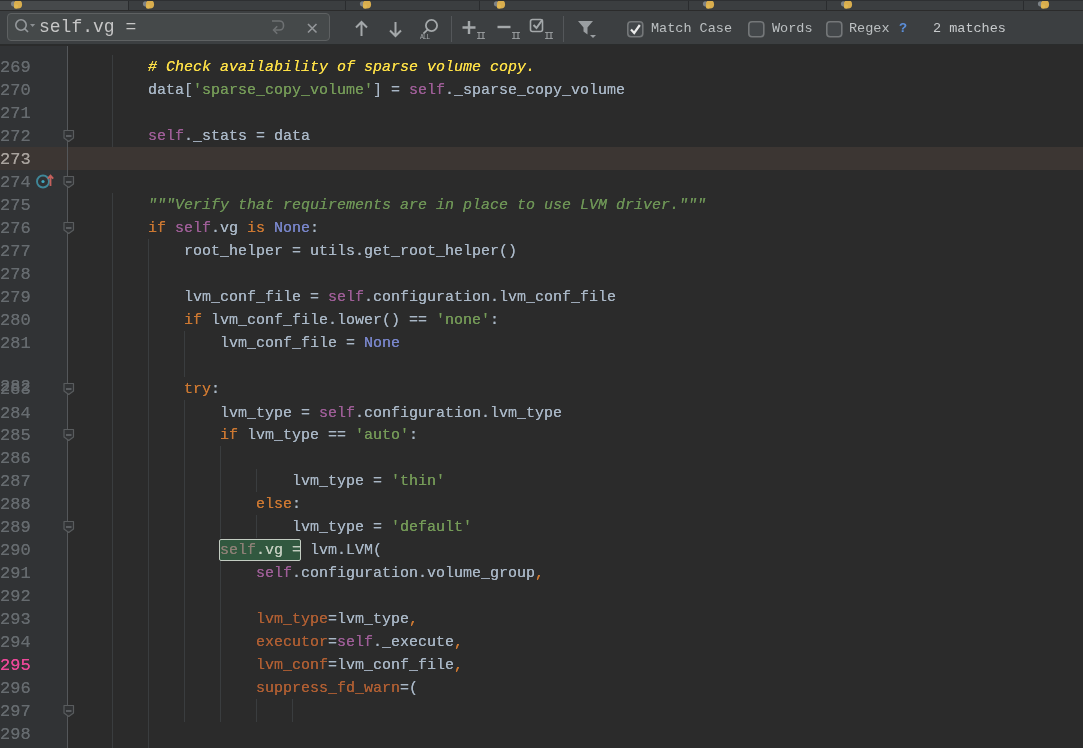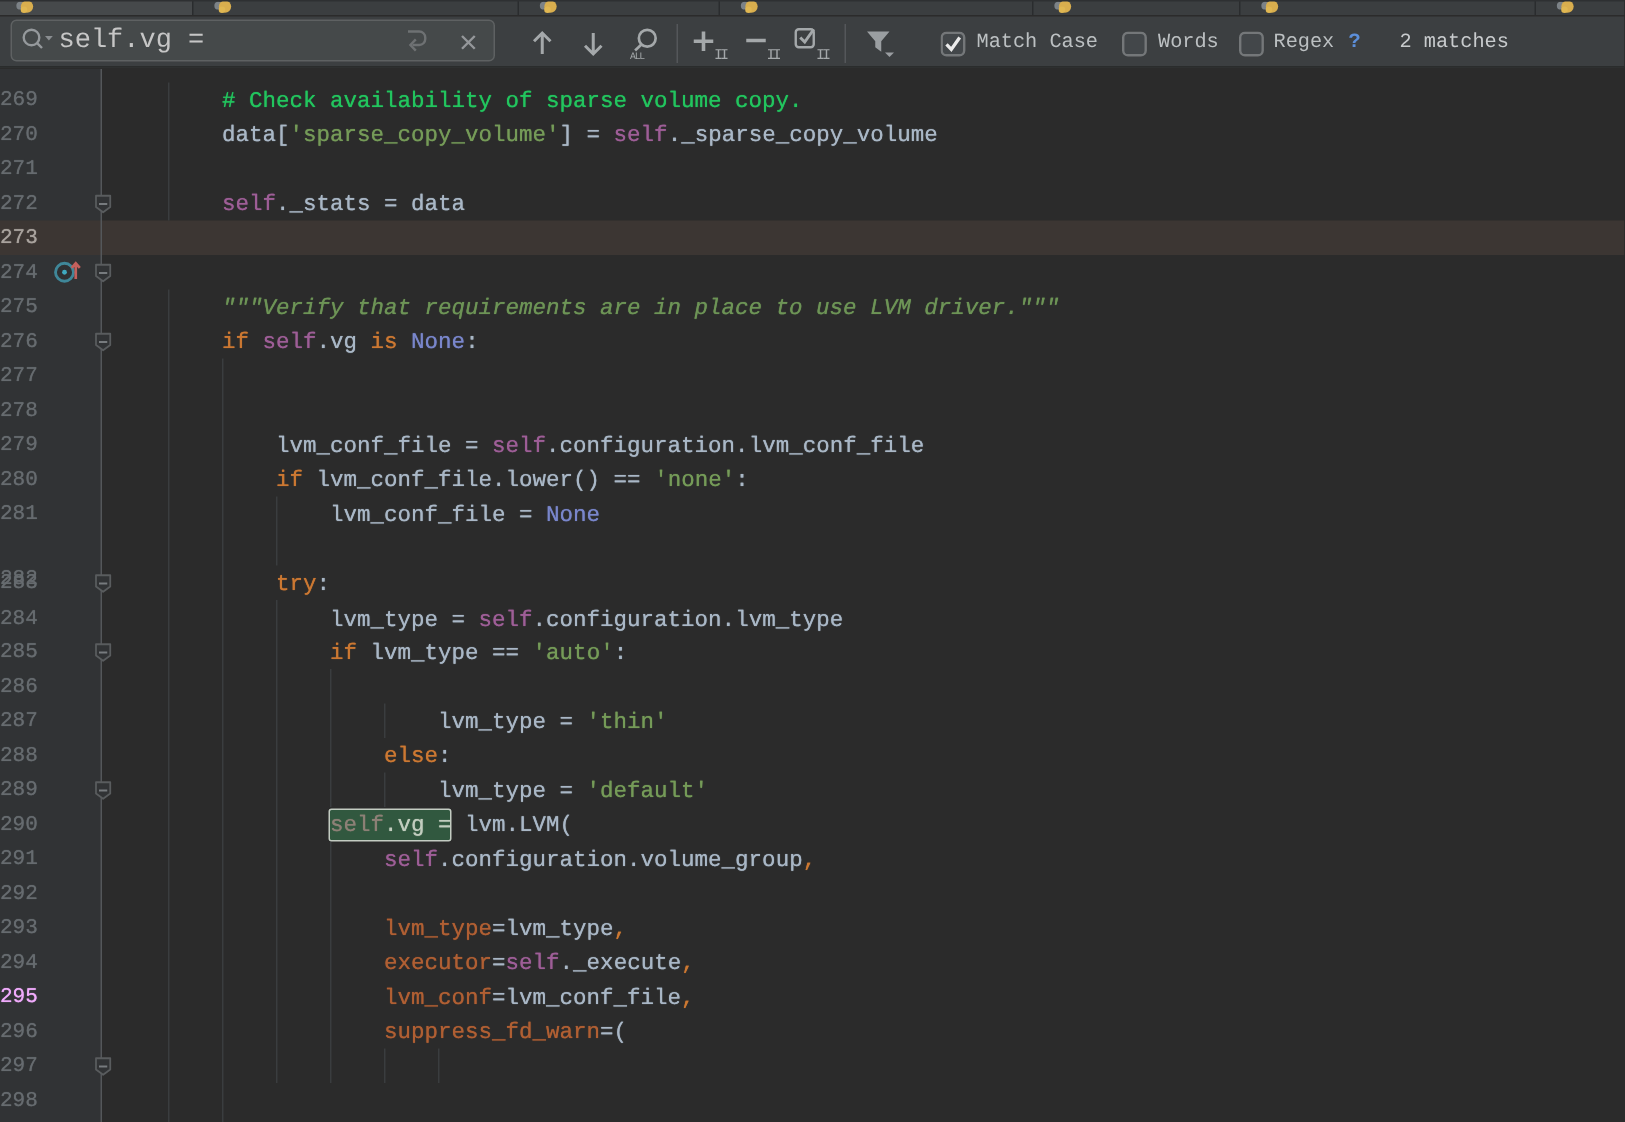--- a/index.html
+++ b/index.html
@@ -2,23 +2,23 @@
 <html><head><meta charset="utf-8"><style>
 
 *{margin:0;padding:0;box-sizing:border-box}
 html,body{width:1083px;height:748px;overflow:hidden;background:#2b2b2b}
 body{font-family:"Liberation Mono",monospace;position:relative}
 .abs{position:absolute}
 .row{position:absolute;left:0;width:1083px;height:23px;line-height:23px;text-shadow:0 0 0.6px currentColor;
      font-size:15px;white-space:pre;color:#a9b7c6;z-index:5}
 .code{position:absolute;left:76px;top:0;white-space:pre}
 .ln{position:absolute;left:0;top:0;width:24px;text-align:right;
-    font-size:14px;color:#666b6f}
+    font-size:17px;color:#666b6f}
 .d{color:#a9b7c6}.k{color:#cc7832}.s{color:#759b58}.ds{color:#6d9456;font-style:italic}
-.c{color:#22c55e;}.fn{color:#ffc66d}.se{color:#9e5e97}
+.c{color:#fde047;font-style:italic}.fn{color:#ffc66d}.se{color:#9e5e97}
 .no{color:#7986cb}.na{color:#b05f33}.oc{color:#cc7832}
 .sb1{color:#8d8076}.sb2{color:#c2cdbf}
 .guide{position:absolute;width:1px;background:#3a3d3f;z-index:1}
 svg{display:block}
 
 </style></head><body>
 <div class="abs" style="left:0;top:0;width:1083px;height:10px;background:#3b3e40"></div>
 <div class="abs" style="left:0;top:0;width:128px;height:10px;background:#46494b"></div>
 <div class="abs" style="left:128px;top:0;width:1px;height:10px;background:#2a2c2e"></div>
 <div class="abs" style="left:345px;top:0;width:1px;height:10px;background:#2a2c2e"></div>
@@ -179,39 +179,39 @@
 <div class="guide" style="left:292px;top:699px;height:23px"></div>
 <div class="abs" style="left:219px;top:539px;width:82px;height:22px;background:#31583f;border:1px solid #c3ccc2;border-radius:2px;z-index:3"></div>
 <div class="row" style="top:56px"><span class="ln" style="color:#666b6f">269</span><span class="code"><span class="c">        # Check availability of sparse volume copy.</span></span></div>
 <div class="row" style="top:79px"><span class="ln" style="color:#666b6f">270</span><span class="code"><span class="d">        data[</span><span class="s">'sparse_copy_volume'</span><span class="d">] = </span><span class="se">self</span><span class="d">._sparse_copy_volume</span></span></div>
 <div class="row" style="top:102px"><span class="ln" style="color:#666b6f">271</span><span class="code"></span></div>
 <div class="row" style="top:125px"><span class="ln" style="color:#666b6f">272</span><span class="code"><span class="se">        self</span><span class="d">._stats = data</span></span></div>
 <div class="row" style="top:148px"><span class="ln" style="color:#a8a29d">273</span><span class="code"></span></div>
 <div class="row" style="top:171px"><span class="ln" style="color:#666b6f">274</span></div>
 <div class="row" style="top:194px"><span class="ln" style="color:#666b6f">275</span><span class="code"><span class="ds">        """Verify that requirements are in place to use LVM driver."""</span></span></div>
 <div class="row" style="top:217px"><span class="ln" style="color:#666b6f">276</span><span class="code"><span class="d">        </span><span class="k">if </span><span class="se">self</span><span class="d">.vg </span><span class="k">is </span><span class="no">None</span><span class="d">:</span></span></div>
-<div class="row" style="top:240px"><span class="ln" style="color:#666b6f">277</span></div>
+<div class="row" style="top:240px"><span class="ln" style="color:#666b6f">277</span><span class="code"><span class="d">            root_helper = utils.get_root_helper()</span></span></div>
 <div class="row" style="top:263px"><span class="ln" style="color:#666b6f">278</span><span class="code"></span></div>
 <div class="row" style="top:286px"><span class="ln" style="color:#666b6f">279</span><span class="code"><span class="d">            lvm_conf_file = </span><span class="se">self</span><span class="d">.configuration.lvm_conf_file</span></span></div>
 <div class="row" style="top:309px"><span class="ln" style="color:#666b6f">280</span><span class="code"><span class="d">            </span><span class="k">if </span><span class="d">lvm_conf_file.lower() == </span><span class="s">'none'</span><span class="d">:</span></span></div>
 <div class="row" style="top:332px"><span class="ln" style="color:#666b6f">281</span><span class="code"><span class="d">                lvm_conf_file = </span><span class="no">None</span></span></div>
 <div class="row" style="top:375px"><span class="ln" style="color:#666b6f">282</span><span class="code"></span></div>
 <div class="row" style="top:378px"><span class="ln" style="color:#666b6f">283</span><span class="code"><span class="d">            </span><span class="k">try</span><span class="d">:</span></span></div>
 <div class="row" style="top:402px"><span class="ln" style="color:#666b6f">284</span><span class="code"><span class="d">                lvm_type = </span><span class="se">self</span><span class="d">.configuration.lvm_type</span></span></div>
 <div class="row" style="top:424px"><span class="ln" style="color:#666b6f">285</span><span class="code"><span class="d">                </span><span class="k">if </span><span class="d">lvm_type == </span><span class="s">'auto'</span><span class="d">:</span></span></div>
 <div class="row" style="top:447px"><span class="ln" style="color:#666b6f">286</span></div>
 <div class="row" style="top:470px"><span class="ln" style="color:#666b6f">287</span><span class="code"><span class="d">                        lvm_type = </span><span class="s">'thin'</span></span></div>
 <div class="row" style="top:493px"><span class="ln" style="color:#666b6f">288</span><span class="code"><span class="d">                    </span><span class="k">else</span><span class="d">:</span></span></div>
 <div class="row" style="top:516px"><span class="ln" style="color:#666b6f">289</span><span class="code"><span class="d">                        lvm_type = </span><span class="s">'default'</span></span></div>
 <div class="row" style="top:539px"><span class="ln" style="color:#666b6f">290</span><span class="code"><span class="d">                </span><span class="sb1">self</span><span class="sb2">.vg =</span><span class="d"> lvm.LVM(</span></span></div>
 <div class="row" style="top:562px"><span class="ln" style="color:#666b6f">291</span><span class="code"><span class="d">                    </span><span class="se">self</span><span class="d">.configuration.volume_group</span><span class="oc">,</span></span></div>
 <div class="row" style="top:585px"><span class="ln" style="color:#666b6f">292</span></div>
 <div class="row" style="top:608px"><span class="ln" style="color:#666b6f">293</span><span class="code"><span class="d">                    </span><span class="na">lvm_type</span><span class="d">=lvm_type</span><span class="oc">,</span></span></div>
 <div class="row" style="top:631px"><span class="ln" style="color:#666b6f">294</span><span class="code"><span class="d">                    </span><span class="na">executor</span><span class="d">=</span><span class="se">self</span><span class="d">._execute</span><span class="oc">,</span></span></div>
-<div class="row" style="top:654px"><span class="ln" style="color:#f0abfc">295</span><span class="code"><span class="d">                    </span><span class="na">lvm_conf</span><span class="d">=lvm_conf_file</span><span class="oc">,</span></span></div>
+<div class="row" style="top:654px"><span class="ln" style="color:#ec4899">295</span><span class="code"><span class="d">                    </span><span class="na">lvm_conf</span><span class="d">=lvm_conf_file</span><span class="oc">,</span></span></div>
 <div class="row" style="top:677px"><span class="ln" style="color:#666b6f">296</span><span class="code"><span class="d">                    </span><span class="na">suppress_fd_warn</span><span class="d">=(</span></span></div>
 <div class="row" style="top:700px"><span class="ln" style="color:#666b6f">297</span></div>
 <div class="row" style="top:723px"><span class="ln" style="color:#666b6f">298</span><span class="code"></span></div>
 <div class="abs" style="left:62px;top:129px;z-index:4">
     <svg width="14" height="15">
       <path d="M2 1.5 H11.5 V9 L6.75 12.5 L2 9 Z" fill="#313335" stroke="#595c5e" stroke-width="1.2" stroke-linejoin="round"></path>
       <line x1="4" y1="7" x2="9.5" y2="7" stroke="#777b7e" stroke-width="1.2"></line>
     </svg>
   </div>
 <div class="abs" style="left:62px;top:175px;z-index:4">

